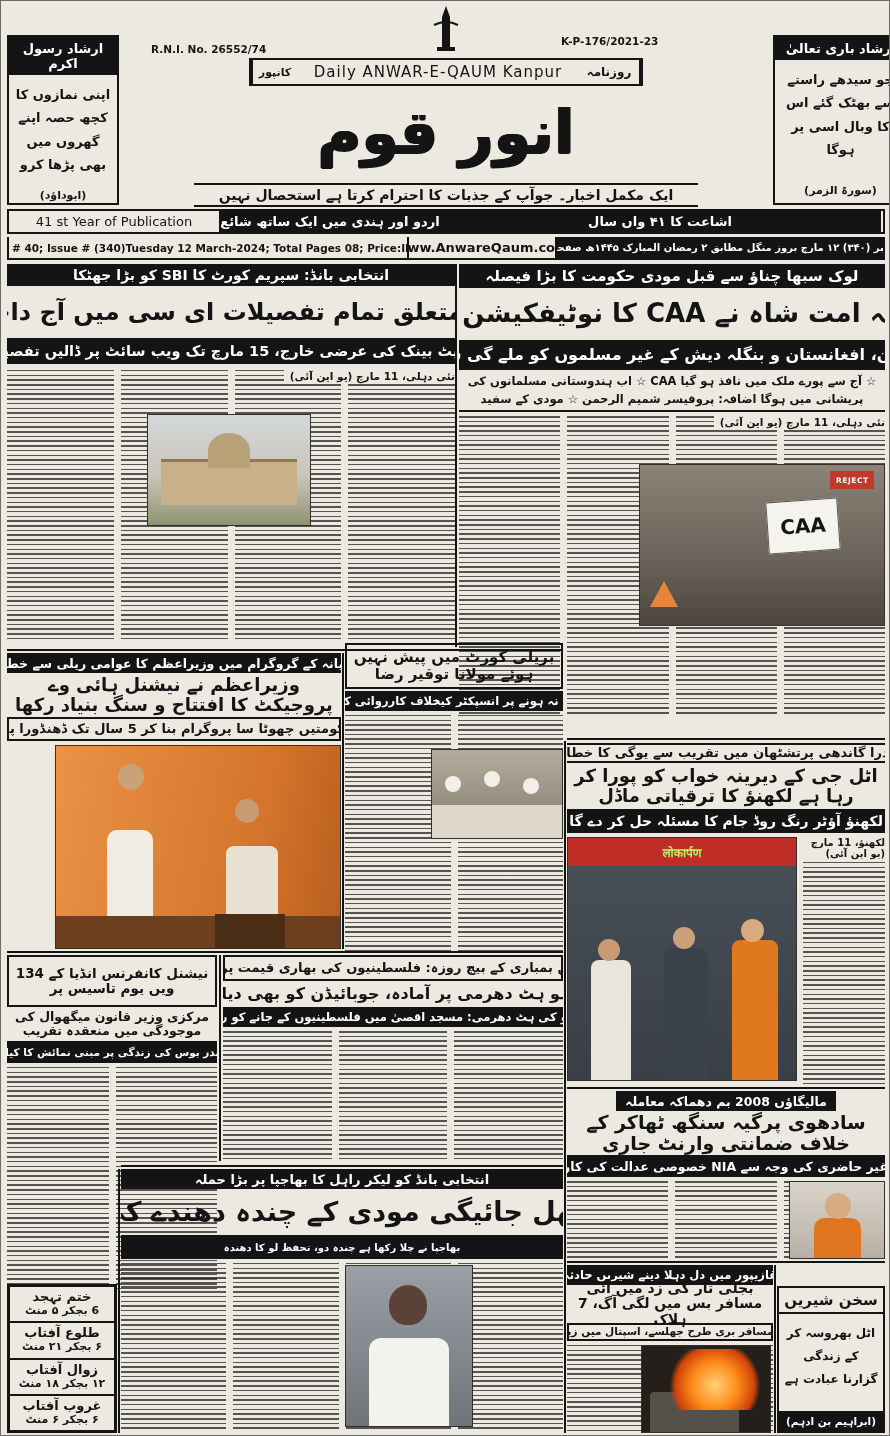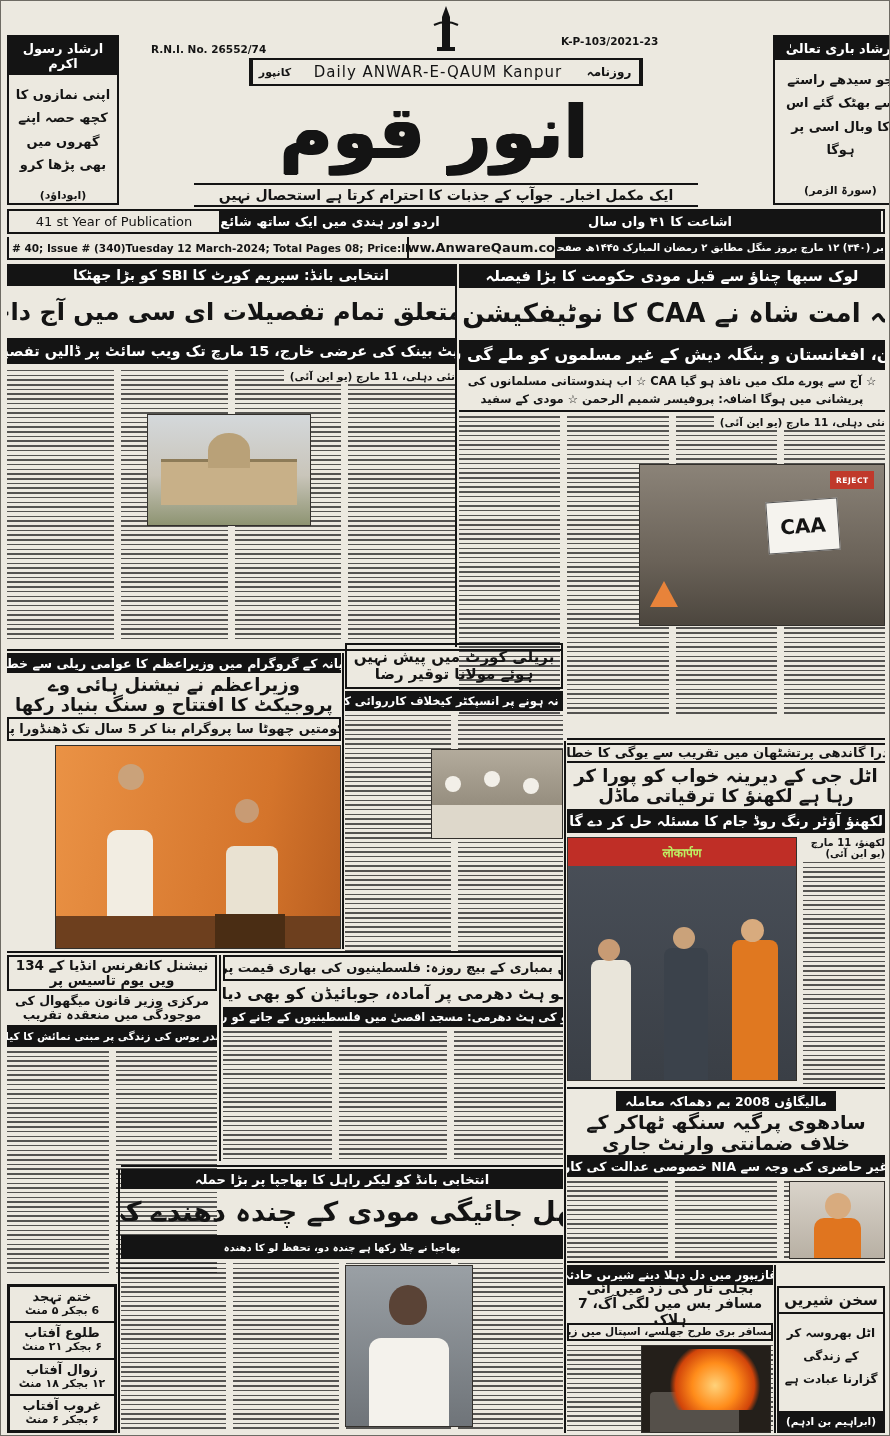--- a/index.html
+++ b/index.html
@@ -41,37 +41,37 @@
     <div class="qsrc">(ابوداؤد)</div>
   </div>
 
   <div class="abs qbox rtl" style="left:772px;top:34px;width:135px;height:170px">
     <div class="qtitle">ارشاد باری تعالیٰ</div>
     <div class="qbody">جو سیدھے راستے سے بھٹک گئے اس کا وبال اسی پر ہوگا</div>
     <div class="qsrc">(سورۃ الزمر)</div>
   </div>
 
   <div class="abs ltr" style="left:150px;top:42px;font-size:10.5px;font-weight:bold">R.N.I. No. 26552/74</div>
-  <div class="abs ltr" style="left:560px;top:34px;font-size:10.5px;font-weight:bold">K-P-103/2021-23</div>
+  <div class="abs ltr" style="left:560px;top:34px;font-size:10.5px;font-weight:bold">K-P-176/2021-23</div>
 
   <span class="abs" style="left:427px;top:4px;width:36px;height:50px">
     <svg width="36" height="50" viewBox="0 0 36 50">
         <path d="M18 1 L22 12 L22 42 L14 42 L14 12 Z" fill="#141414"></path>
         <rect x="9" y="42" width="18" height="4" fill="#141414"></rect>
         <path d="M6 20 Q18 14 30 20" stroke="#141414" stroke-width="2" fill="none"></path>
       </svg>
   </span>
 
   <div class="abs" style="left:248px;top:57px;width:394px;height:28px;display:flex;border:2px solid #141414">
     <div class="cell rtl" style="width:46px;border-left:2px solid #141414;font-weight:bold;font-size:11px">کانپور</div>
     <div class="cell ltr" style="flex:1;font-weight:normal;font-size:15px;letter-spacing:1px">Daily ANWAR-E-QAUM Kanpur</div>
     <div class="cell rtl" style="width:62px;border-right:2px solid #141414;font-weight:bold;font-size:12px">روزنامہ</div>
   </div>
 
-  <div class="abs rtl" style="left:198px;top:80px;width:470px;height:102px;display:flex;align-items:center;justify-content:center;font-size:72px;font-weight:bold;text-shadow:1px 0 #141414,-1px 0 #141414,0 1px #141414">انور قوم</div>
+  <div class="abs rtl" style="left:210px;top:80px;width:470px;height:102px;display:flex;align-items:center;justify-content:center;font-size:60px;font-weight:bold;text-shadow:1px 0 #141414,-1px 0 #141414,0 1px #141414">انور قوم</div>
 
   <div class="abs rtl nw" style="left:193px;top:182px;width:504px;height:24px;border-top:2.5px solid #141414;border-bottom:2.5px solid #141414;font-weight:bold;font-size:14px;display:flex;align-items:center;justify-content:center">ایک مکمل اخبار۔ جوآپ کے جذبات کا احترام کرتا ہے استحصال نہیں</div>
 
   <div class="abs" style="left:6px;top:208px;width:878px;height:25px;display:flex;border:2px solid #141414">
     <div class="cell ltr" style="width:212px;font-size:13px;border-right:2px solid #141414">41 st Year of Publication</div>
     <div class="cell rtl" style="width:218px;background:#141414;color:#fff;font-weight:bold;font-size:13px">اردو اور ہندی میں ایک ساتھ شائع</div>
     <div class="cell rtl" style="flex:1;background:#141414;color:#fff;font-weight:bold;font-size:13px;border-right:2px solid #ece9e0">اشاعت کا ۴۱ واں سال</div>
   </div>
 
   <div class="abs" style="left:6px;top:236px;width:878px;height:23px;display:flex;border:2px solid #141414;border-top:none">
@@ -196,21 +196,21 @@
     <div style="position:relative;height:128px;margin-top:4px">
       <div class="cols">
         <div class="lines"></div>
         <div class="lines"></div>
         <div class="lines"></div>
       </div>
     </div>
   </section>
 
   <section class="abs rtl" style="left:6px;top:954px;width:210px">
-    <div class="boxed hl" style="height:36px;font-size:13.5px;padding:0 2px">نیشنل کانفرنس انڈیا کے 134 ویں یوم تاسیس پر</div>
+    <div class="boxed hl" style="height:52px;font-size:13.5px;padding:0 2px">نیشنل کانفرنس انڈیا کے 134 ویں یوم تاسیس پر</div>
     <div class="hl" style="height:34px;font-size:12.5px;padding:0 2px">مرکزی وزیر قانون میگھوال کی موجودگی میں منعقدہ تقریب</div>
     <div class="bar" style="height:22px;font-size:10.5px">سبھاش چندر بوس کی زندگی پر مبنی نمائش کا کیا گیا افتتاح</div>
     <div style="position:relative;height:224px;margin-top:4px">
       <div class="cols">
         <div class="lines"></div>
         <div class="lines"></div>
       </div>
     </div>
   </section>
 

